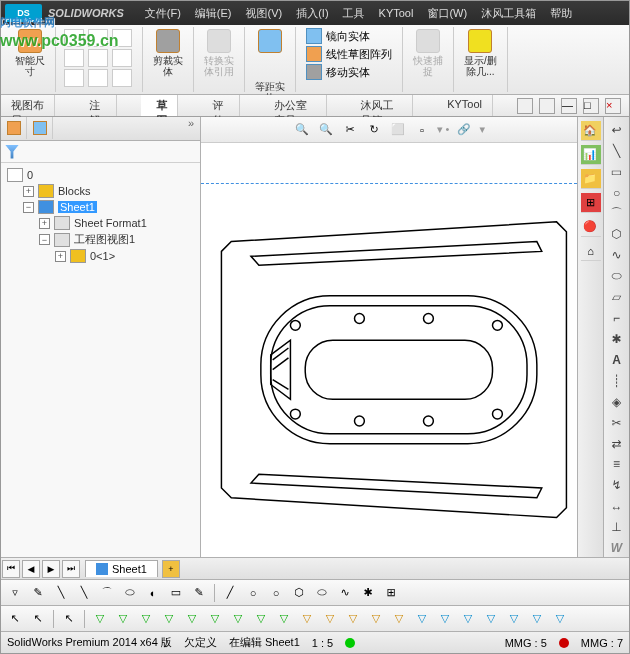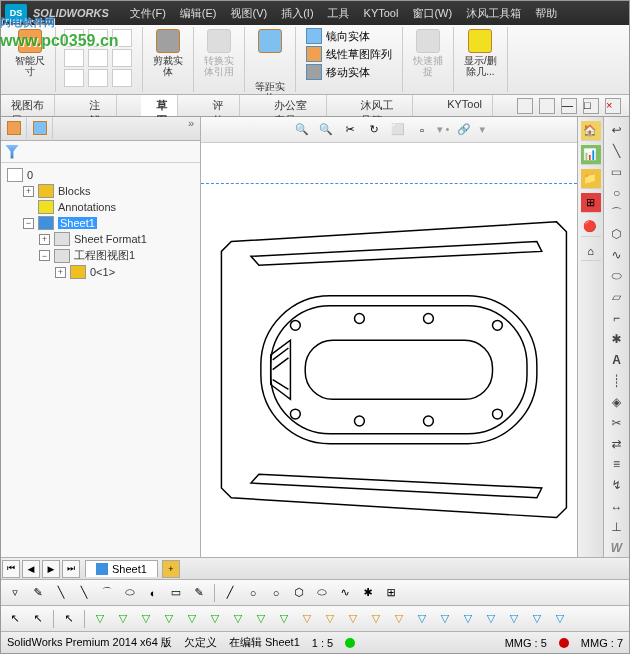--- a/index.html
+++ b/index.html
@@ -1,18 +1,18 @@
 <!DOCTYPE html>
 <html><head>
 <meta charset="utf-8">
 <style>
 * { margin: 0; padding: 0; box-sizing: border-box; font-family: "Microsoft YaHei", Arial, sans-serif; font-size: 11px; }
 body { width: 630px; height: 654px; background: #f0f0f0; display: flex; flex-direction: column; overflow: hidden; border: 1px solid #999; }
 .titlebar { background: linear-gradient(#3a3a3a, #2a2a2a); color: #ccc; height: 24px; display: flex; align-items: center; padding: 0 4px; font-size: 10px; }
-.logo { width: 22px; height: 18px; background: #00a0d0; border-radius: 2px; margin-right: 6px; display: flex; align-items: center; justify-content: center; color: white; font-weight: bold; font-size: 9px; }
+.logo { width: 37px; height: 18px; background: #00a0d0; border-radius: 2px; margin-right: 6px; display: flex; align-items: center; justify-content: center; color: white; font-weight: bold; font-size: 9px; }
 .titlebar .menu-item { margin: 0 7px; cursor: pointer; color: #ddd; }
 .ribbon { background: linear-gradient(#fafafa, #e8e8e8); height: 70px; display: flex; border-bottom: 1px solid #b0b0b0; padding: 2px 4px; }
 .ribbon-group { display: flex; flex-direction: column; align-items: center; padding: 0 6px; border-right: 1px solid #ccc; }
 .ribbon-big { display: flex; flex-direction: column; align-items: center; padding: 2px 4px; cursor: pointer; }
 .ribbon-big .ic { width: 24px; height: 24px; background: #f0a050; border-radius: 3px; border: 1px solid #c08030; }
 .ribbon-big .lbl { font-size: 10px; color: #333; margin-top: 2px; text-align: center; line-height: 1.1; }
 .ribbon-big.disabled .lbl { color: #aaa; }
 .ribbon-big.disabled .ic { background: #ddd; border-color: #ccc; }
 .ribbon-small-grid { display: grid; grid-template-columns: repeat(3, 22px); gap: 2px; padding: 2px; }
 .ribbon-small-grid .sm { width: 20px; height: 18px; border: 1px solid #ccc; background: #fff; cursor: pointer; }
@@ -200,25 +200,20 @@
     <div class="tree">
       <div class="tree-node l1">
           <span class="nic page"></span>
           <span class="txt">0</span>
         </div>
       <div class="tree-node l2">
           <span class="exp">+</span>
           <span class="nic blocks"></span>
           <span class="txt">Blocks</span>
         </div>
-      <div class="tree-node l2">
-          <span class="spc"></span>
-          <span class="nic annot"></span>
-          <span class="txt">Annotations</span>
-        </div>
       <div class="tree-node l2 sel">
           <span class="exp">−</span>
           <span class="nic sheet"></span>
           <span class="txt">Sheet1</span>
         </div>
       <div class="tree-node l3">
           <span class="exp">+</span>
           <span class="nic fmt"></span>
           <span class="txt">Sheet Format1</span>
         </div>

